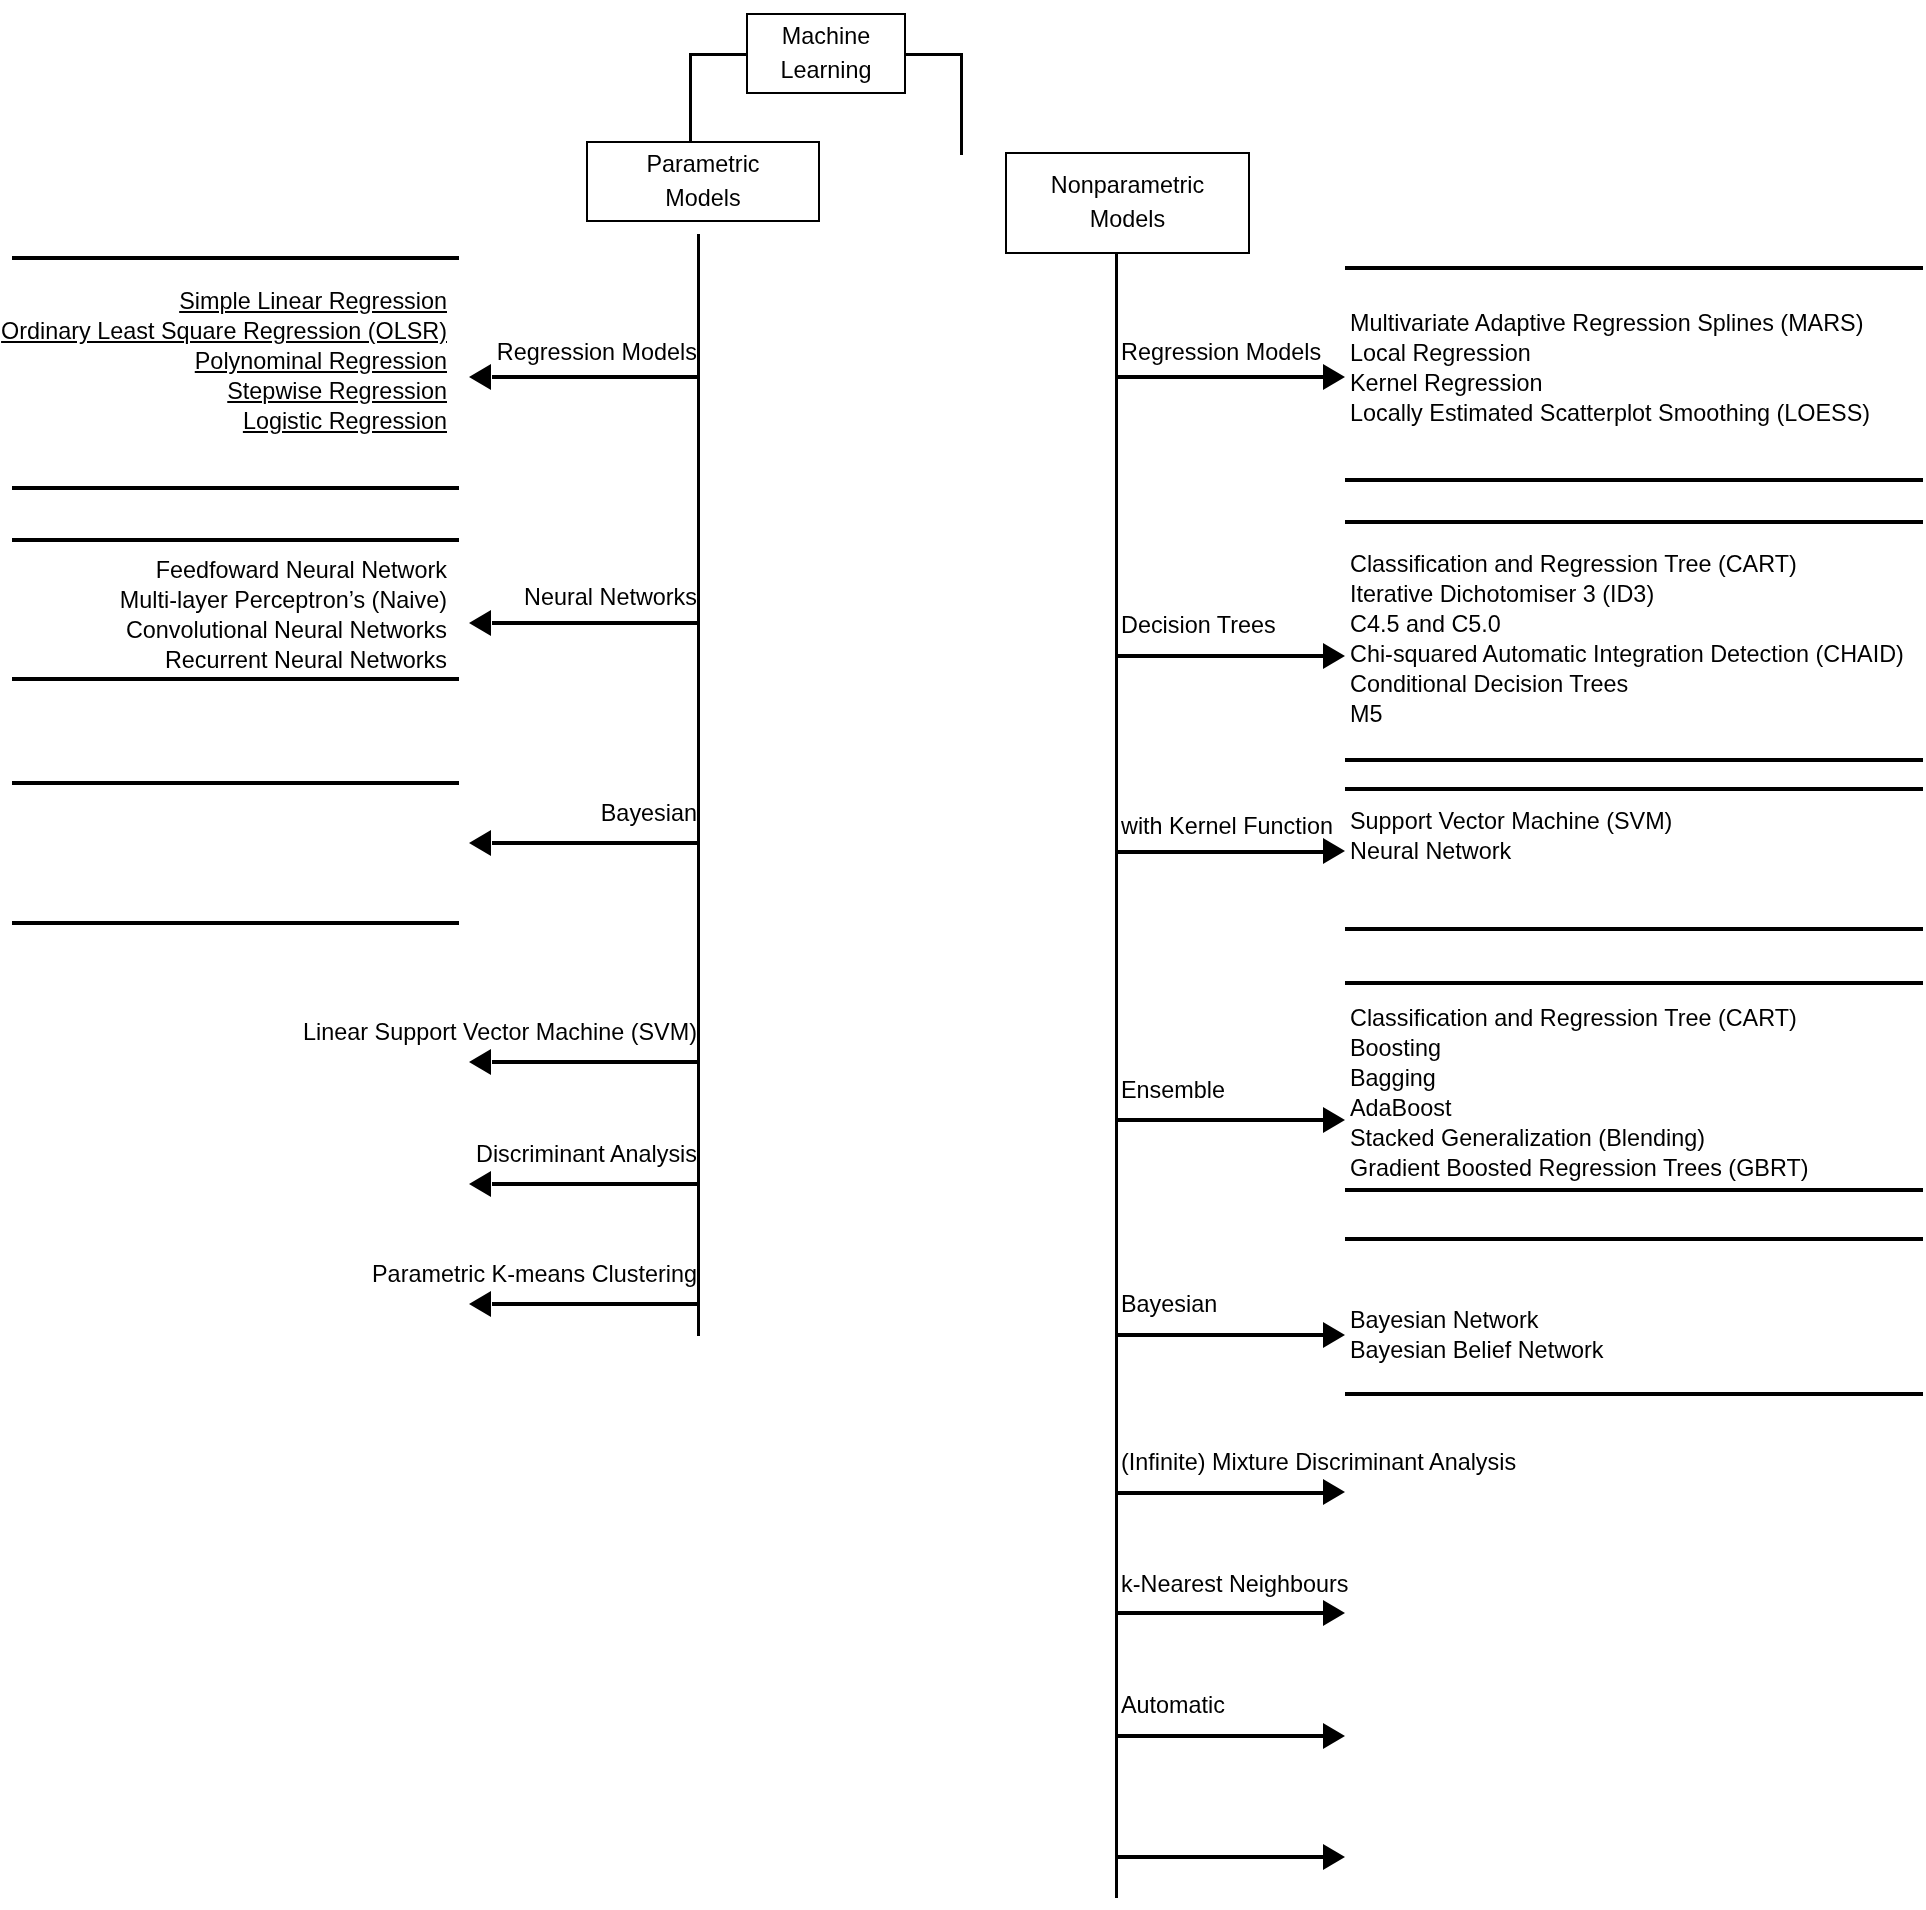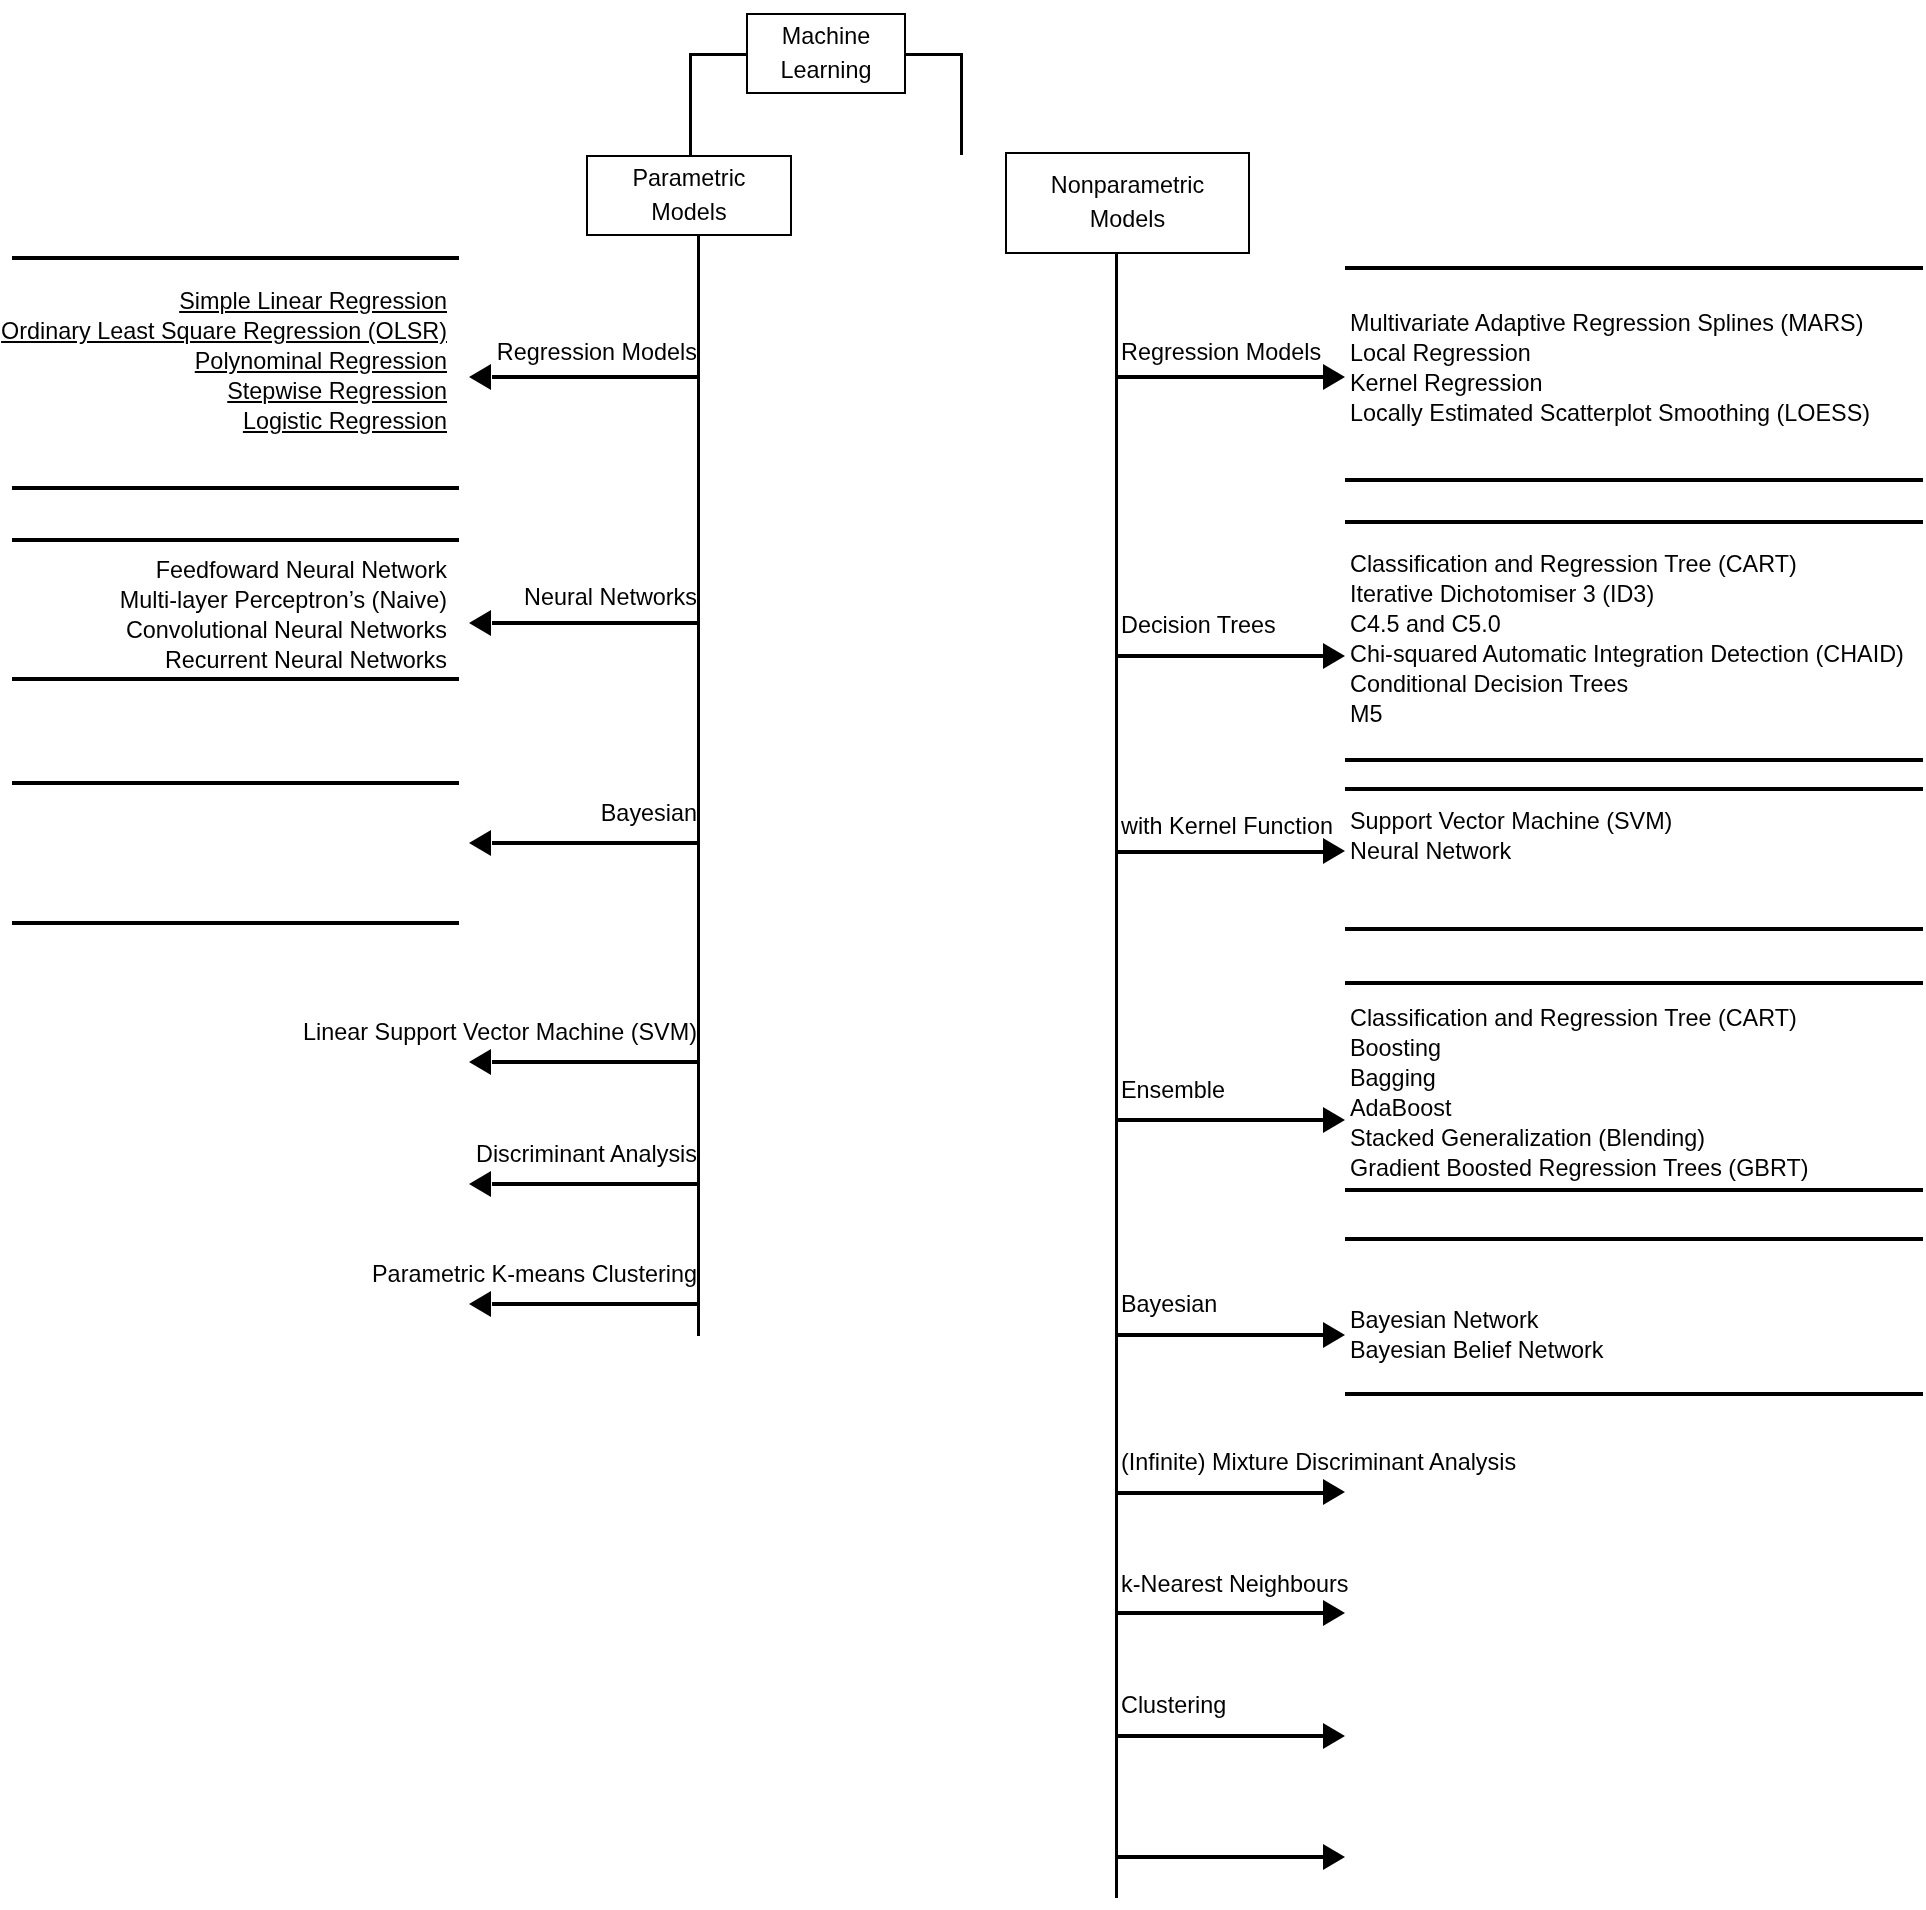--- a/index.html
+++ b/index.html
@@ -94,21 +94,21 @@
   <div class="node-box" style="left:746px; top:13px; width:160px; height:81px;">
     <span class="node-label">Machine Learning</span>
   </div>
 
   <div class="hline" style="left:689px; top:53px; width:58px;"></div>
   <div class="vline" style="left:689px; top:53px; height:102px;"></div>
 
   <div class="hline" style="left:905px; top:53px; width:58px;"></div>
   <div class="vline" style="left:960px; top:53px; height:102px;"></div>
 
-  <div class="node-box" style="left:586px; top:155px; width:206px; height:81px;">
+  <div class="node-box" style="left:586px; top:141px; width:234px; height:81px;">
     <span class="node-label">Parametric
 Models</span>
   </div>
 
   <div class="node-box" style="left:1005px; top:152px; width:245px; height:102px;">
     <span class="node-label">Nonparametric
 Models</span>
   </div>
 
   <div class="vline" style="left:697px; top:234px; height:1102px;"></div>
@@ -218,21 +218,21 @@
   <div class="arrow-head right" style="left:1323px; top:1322px;"></div>
 
   <div class="edge-label lalign" style="left:1121px; top:1449px; width:701px;">(Infinite) Mixture Discriminant Analysis</div>
   <div class="arrow-shaft" style="left:1116px; top:1491px; width:207px;"></div>
   <div class="arrow-head right" style="left:1323px; top:1479px;"></div>
 
   <div class="edge-label lalign" style="left:1121px; top:1571px; width:701px;">k-Nearest Neighbours</div>
   <div class="arrow-shaft" style="left:1116px; top:1611px; width:207px;"></div>
   <div class="arrow-head right" style="left:1323px; top:1600px;"></div>
 
-  <div class="edge-label lalign" style="left:1121px; top:1692px; width:701px;">Clustering</div>
+  <div class="edge-label lalign" style="left:1121px; top:1692px; width:701px;">Automatic</div>
   <div class="arrow-shaft" style="left:1116px; top:1734px; width:207px;"></div>
   <div class="arrow-head right" style="left:1323px; top:1723px;"></div>
 
   <div class="arrow-shaft" style="left:1116px; top:1855px; width:207px;"></div>
   <div class="arrow-head right" style="left:1323px; top:1844px;"></div>
 
 </div>
 
 
 </body></html>

